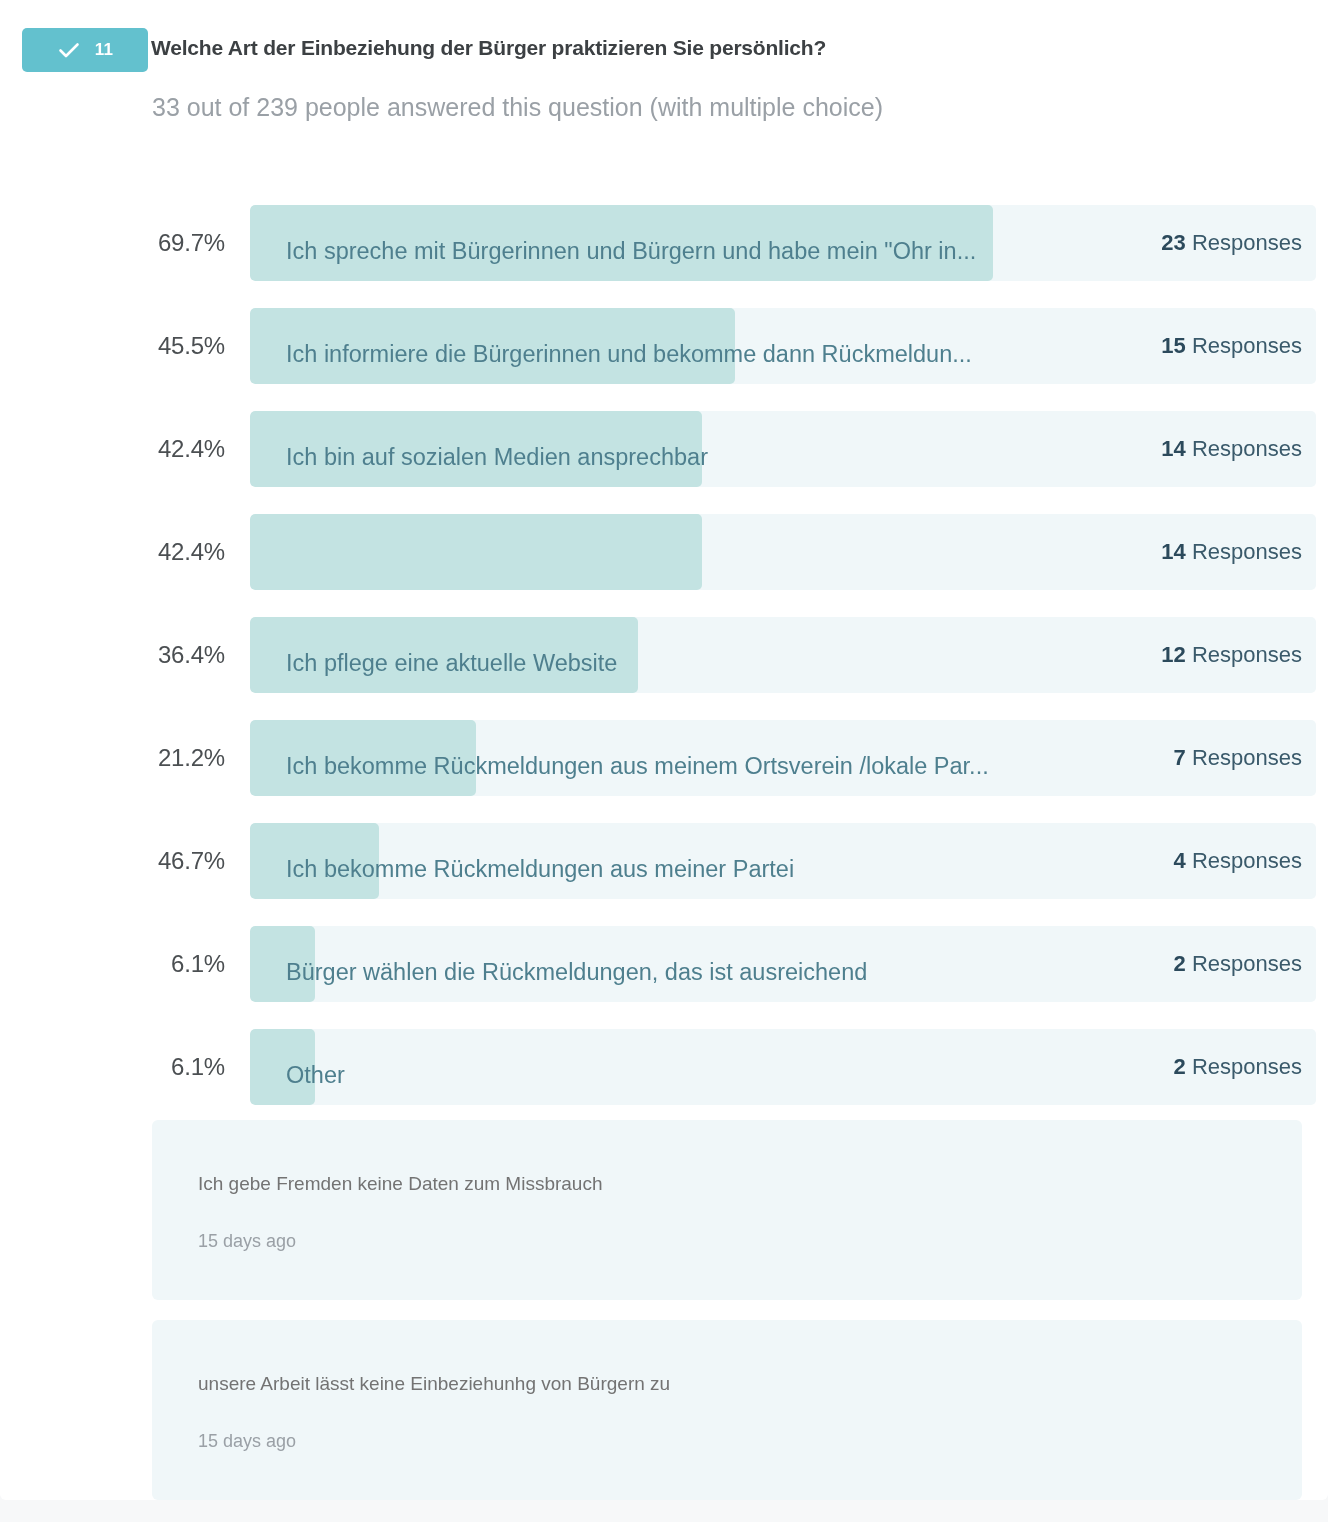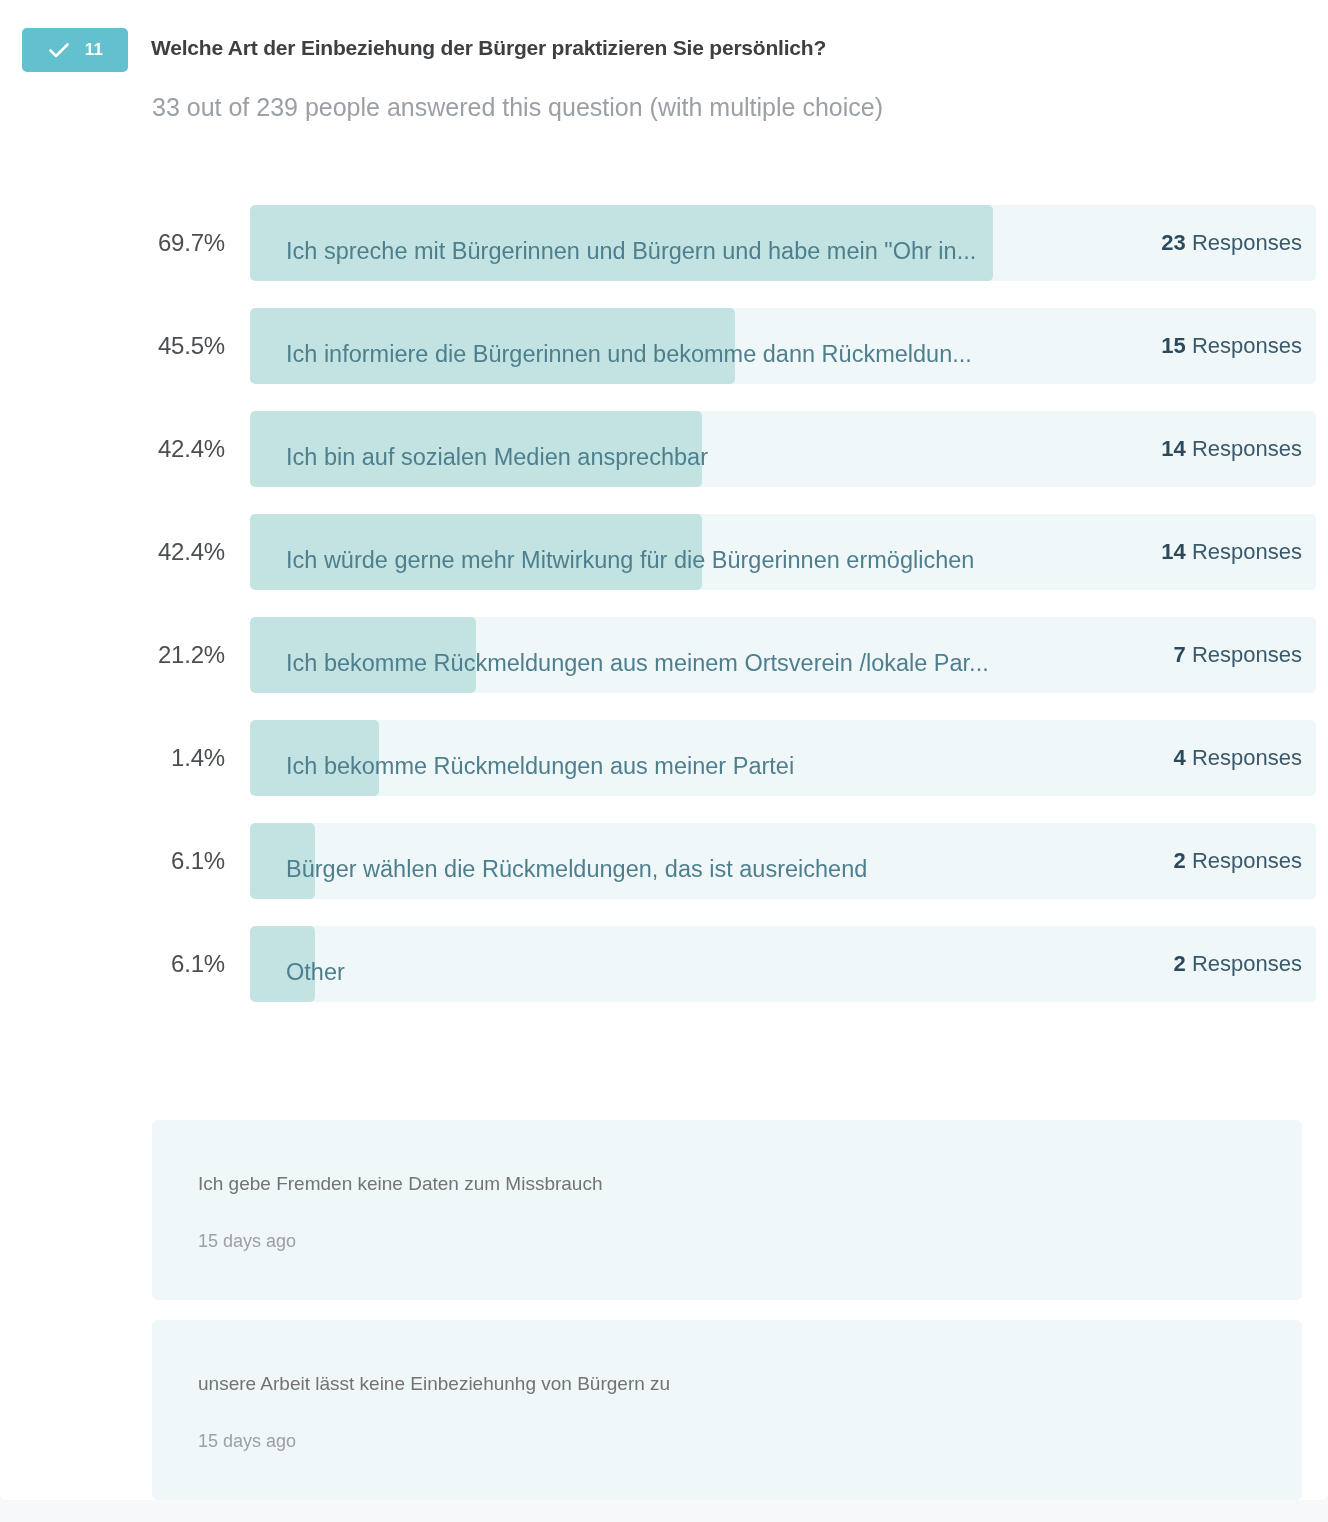--- a/index.html
+++ b/index.html
@@ -30,21 +30,21 @@
     position: absolute;
     left: 0;
     top: 0;
     width: 1328px;
     height: 160px;
   }
   .q-badge {
     position: absolute;
     left: 22px;
     top: 28px;
-    width: 106px;
+    width: 126px;
     height: 44px;
     background: #63c1ce;
     border-radius: 5px;
     display: flex;
     align-items: center;
     justify-content: center;
     gap: 14px;
   }
   .q-badge .check-icon {
     display: block;
@@ -218,34 +218,41 @@
         <div class="bar-track">
           <div class="bar-fill" style="width: 42.4%;"></div>
           <div class="bar-label">Ich bin auf sozialen Medien ansprechbar</div>
           <div class="bar-count"><span class="num">14</span> <span class="word">Responses</span></div>
         </div>
       </div>
       <div class="bar-row">
         <div class="bar-pct">42.4%</div>
         <div class="bar-track">
           <div class="bar-fill" style="width: 42.4%;"></div>
-          <div class="bar-label">Ich würde gerne mehr Mitwirkung für die Bürgerinnen ermöglichen</div>
           <div class="bar-count"><span class="num">14</span> <span class="word">Responses</span></div>
+        </div>
+      </div>
+      <div class="bar-row">
+        <div class="bar-pct">36.4%</div>
+        <div class="bar-track">
+          <div class="bar-fill" style="width: 36.4%;"></div>
+          <div class="bar-label">Ich pflege eine aktuelle Website</div>
+          <div class="bar-count"><span class="num">12</span> <span class="word">Responses</span></div>
         </div>
       </div>
       <div class="bar-row">
         <div class="bar-pct">21.2%</div>
         <div class="bar-track">
           <div class="bar-fill" style="width: 21.2%;"></div>
           <div class="bar-label">Ich bekomme Rückmeldungen aus meinem Ortsverein /lokale Par...</div>
           <div class="bar-count"><span class="num">7</span> <span class="word">Responses</span></div>
         </div>
       </div>
       <div class="bar-row">
-        <div class="bar-pct">1.4%</div>
+        <div class="bar-pct">46.7%</div>
         <div class="bar-track">
           <div class="bar-fill" style="width: 12.1%;"></div>
           <div class="bar-label">Ich bekomme Rückmeldungen aus meiner Partei</div>
           <div class="bar-count"><span class="num">4</span> <span class="word">Responses</span></div>
         </div>
       </div>
       <div class="bar-row">
         <div class="bar-pct">6.1%</div>
         <div class="bar-track">
           <div class="bar-fill" style="width: 6.1%;"></div>

